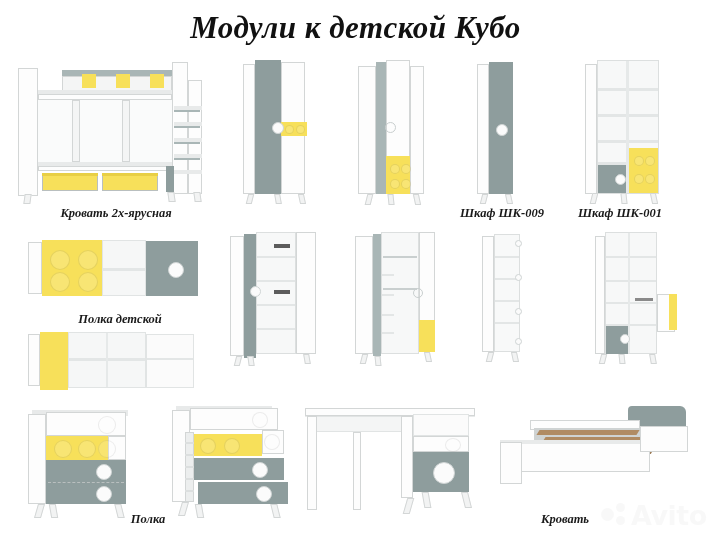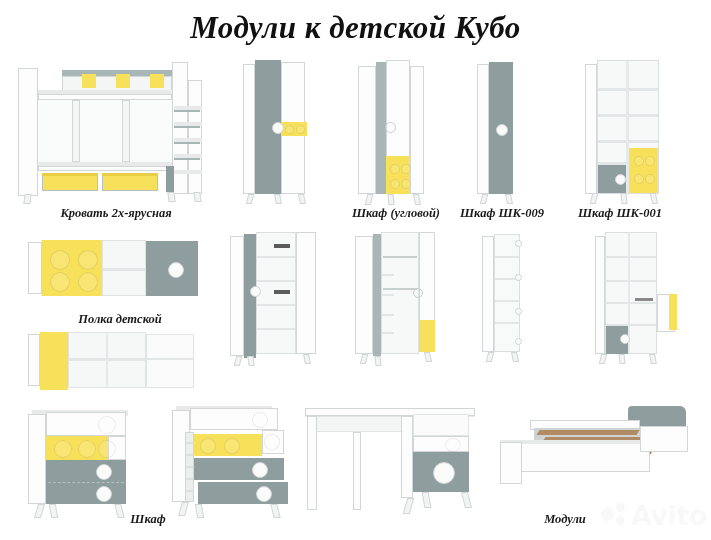--- a/index.html
+++ b/index.html
@@ -205,21 +205,20 @@
     <div class="pc yellow" style="left:28px; top:96px; width:24px; height:38px;"></div>
     <div class="bumpY" style="left:32px; top:104px; width:8px; height:8px;"></div>
     <div class="bumpY" style="left:43px; top:104px; width:8px; height:8px;"></div>
     <div class="bumpY" style="left:32px; top:119px; width:8px; height:8px;"></div>
     <div class="bumpY" style="left:43px; top:119px; width:8px; height:8px;"></div>
     <div class="knobOutline" style="left:27px; top:62px; width:9px; height:9px;"></div>
     <div class="leg" style="left:8px; top:134px; width:4px; height:9px; transform:skewX(-14deg);"></div>
     <div class="leg" style="left:30px; top:134px; width:4px; height:9px; transform:skewX(6deg);"></div>
     <div class="leg" style="left:56px; top:134px; width:4px; height:9px; transform:skewX(12deg);"></div>
   </div>
-  <div class="caption" style="left:338px; top:206px; width:116px;">Шкаф (угловой)</div>
 
   <div class="piece" style="left:477px; top:62px; width:44px; height:140px;">
     <div class="pc white ol" style="left:0px; top:2px; width:12px; height:130px;"></div>
     <div class="pc gray" style="left:12px; top:0px; width:24px; height:132px;"></div>
     <div class="knob" style="left:19px; top:62px; width:10px; height:10px;"></div>
     <div class="leg" style="left:4px; top:132px; width:4px; height:8px; transform:skewX(-14deg);"></div>
     <div class="leg" style="left:29px; top:132px; width:4px; height:8px; transform:skewX(12deg);"></div>
   </div>
   <div class="caption" style="left:447px; top:206px; width:110px;">Шкаф ШК-009</div>
 
@@ -359,21 +358,21 @@
     <div class="pc gray" style="left:18px; top:50px; width:80px; height:22px;"></div>
     <div class="knob" style="left:68px; top:54px; width:14px; height:14px;"></div>
 
     <div class="pc gray" style="left:18px; top:72px; width:80px; height:22px;"></div>
     <div class="knob" style="left:68px; top:76px; width:14px; height:14px;"></div>
     <div class="dashline" style="left:20px; top:72px; width:76px;"></div>
     <div class="leg" style="left:8px; top:94px; width:5px; height:12px; transform:skewX(-16deg);"></div>
     <div class="leg" style="left:22px; top:94px; width:5px; height:12px; transform:skewX(10deg);"></div>
     <div class="leg" style="left:88px; top:94px; width:5px; height:12px; transform:skewX(14deg);"></div>
   </div>
-  <div class="caption" style="left:98px; top:512px; width:100px;">Шкаф</div>
+  <div class="caption" style="left:98px; top:512px; width:100px;">Полка</div>
 
   <div class="piece" style="left:172px; top:406px; width:118px; height:110px;">
     <div class="pc whiteD" style="left:4px; top:0px; width:96px; height:6px;"></div>
     <div class="pc white ol" style="left:0px; top:4px; width:18px; height:92px;"></div>
 
     <div class="pc white ol" style="left:18px; top:2px; width:88px; height:22px;"></div>
     <div class="bump" style="left:80px; top:6px; width:14px; height:14px;"></div>
 
     <div class="pc yellow" style="left:20px; top:28px; width:70px; height:22px;"></div>
     <div class="pc white ol" style="left:90px; top:24px; width:22px; height:24px;"></div>
@@ -432,21 +431,21 @@
     <div class="pc wood" style="left:50px; top:38px; width:100px; height:5px; transform:skewX(-32deg);"></div>
     <div class="pc woodD" style="left:56px; top:44px; width:96px; height:4px; transform:skewX(-32deg);"></div>
 
     <div class="pc white ol" style="left:0px; top:36px; width:150px; height:30px;"></div>
     <div class="pc whiteD" style="left:0px; top:34px; width:150px; height:4px;"></div>
 
     <div class="pc white ol" style="left:0px; top:36px; width:22px; height:42px;"></div>
 
     <div class="pc white ol" style="left:140px; top:20px; width:48px; height:26px;"></div>
   </div>
-  <div class="caption" style="left:515px; top:512px; width:100px;">Модули</div>
+  <div class="caption" style="left:515px; top:512px; width:100px;">Кровать</div>
 
   <div id="watermark">
     <div class="wmdot" style="left:2px; top:10px; width:13px; height:13px;"></div>
     <div class="wmdot" style="left:17px; top:5px; width:9px; height:9px;"></div>
     <div class="wmdot" style="left:17px; top:18px; width:9px; height:9px;"></div>
     <div class="wmtext">Avito</div>
   </div>
 
 </div>
 

